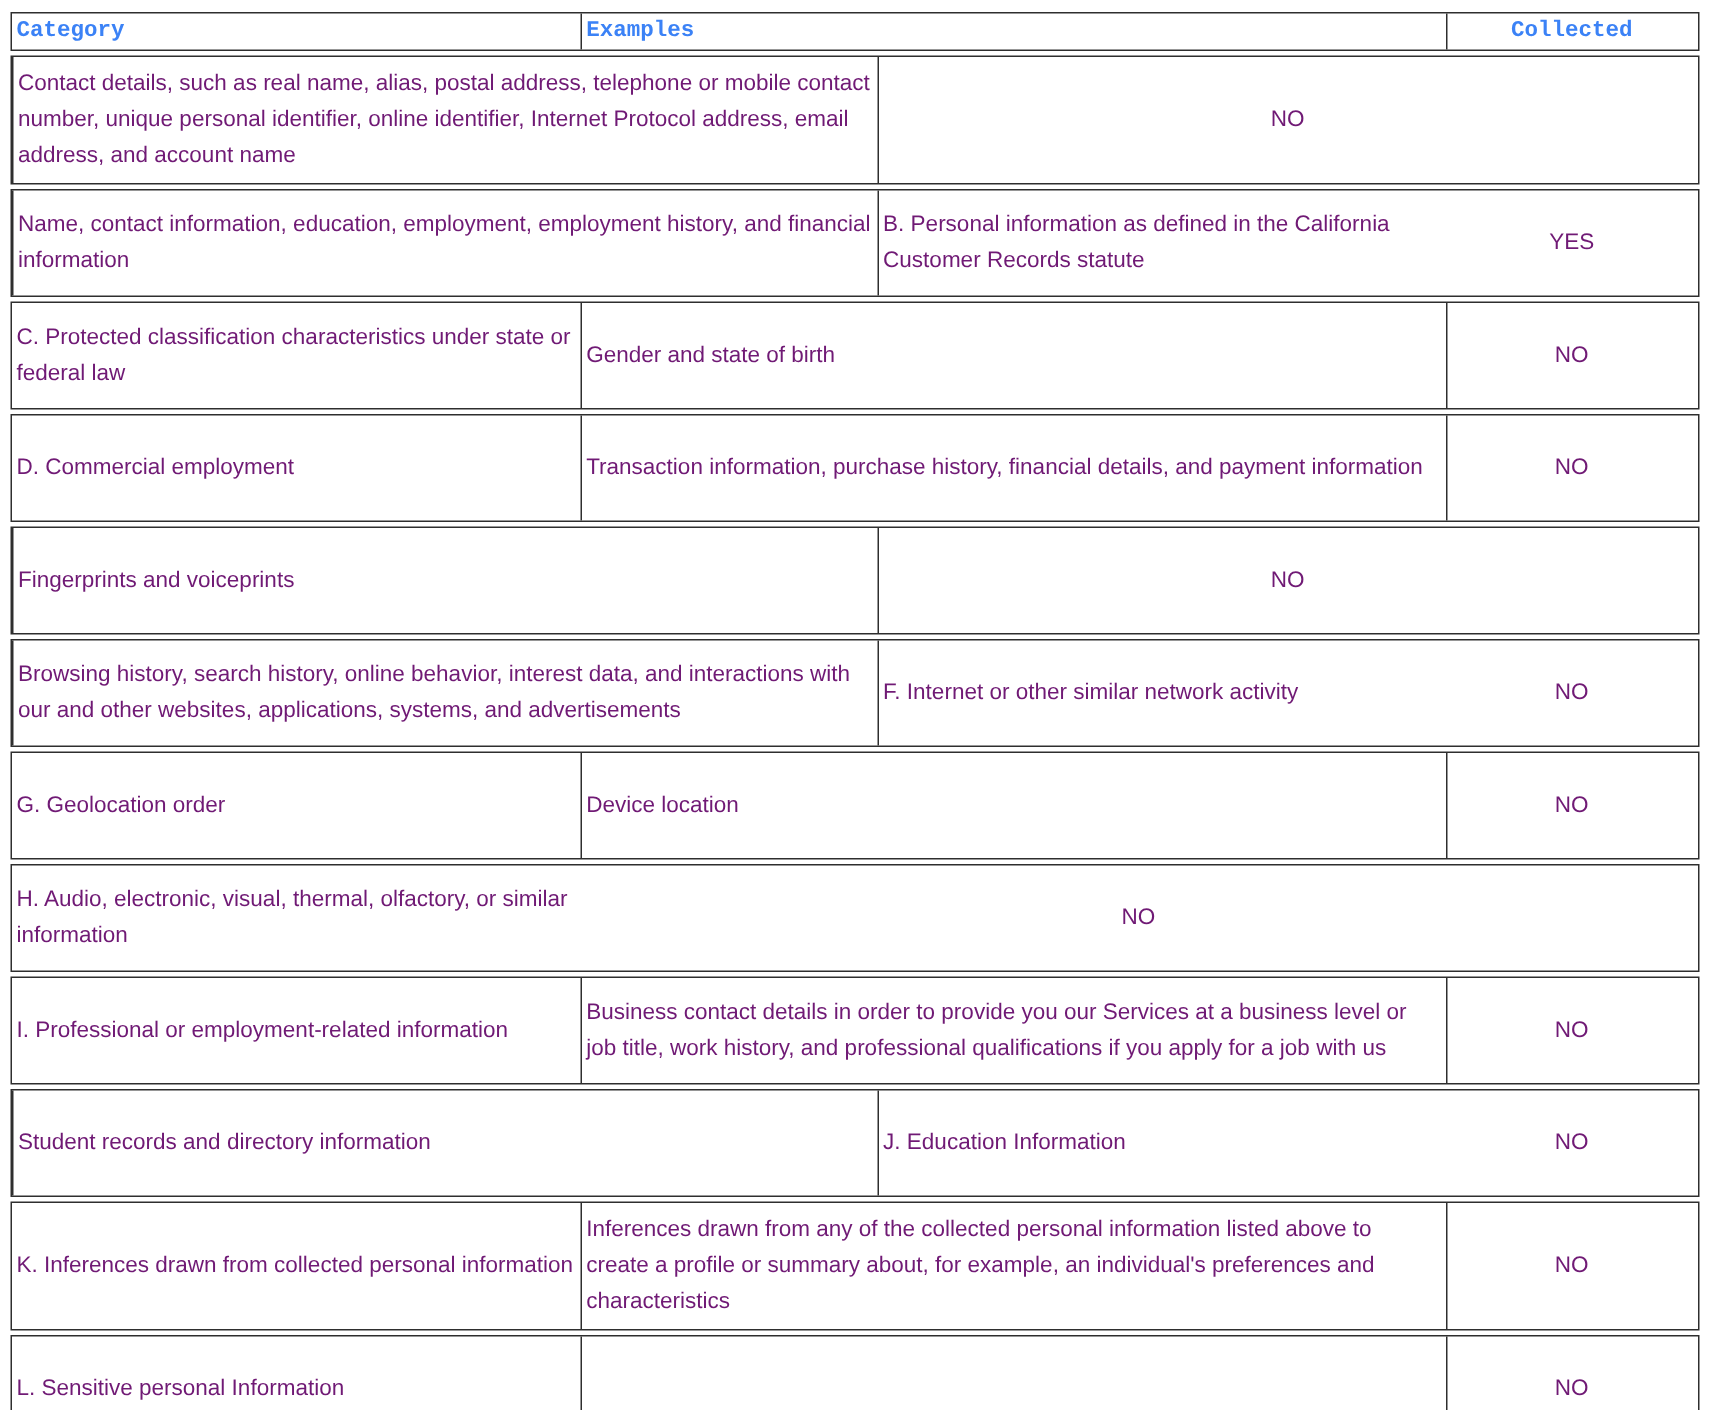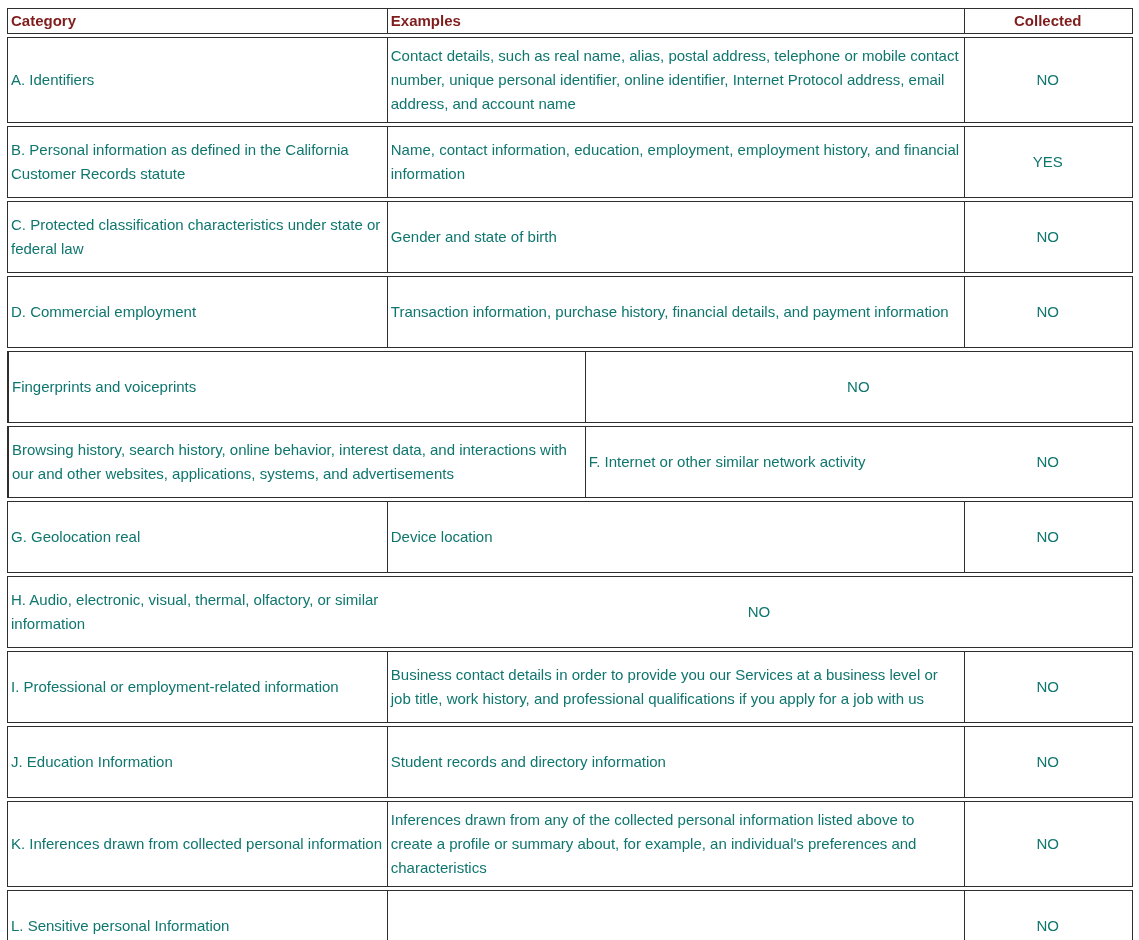--- a/index.html
+++ b/index.html
@@ -31,27 +31,28 @@
     min-height: 25px;
     font-weight: bold;
   }
   .cell {
     box-sizing: border-box;
     display: flex;
     align-items: center;
     padding: 6px 4px 6px 3px;
     font-size: 15px;
     line-height: 24px;
-    color: #0f766e;
+    color: #701a75;
     word-wrap: break-word;
   }
   .header-row .cell {
-    color: #7f1d1d;
+    color: #3b82f6;
     padding-top: 0;
     padding-bottom: 0;
+    font-family: Liberation Mono, monospace;
   }
   .cell-category {
     width: 33.7%;
     flex: 0 0 auto;
   }
   .cell-examples {
     width: 51.4%;
     flex: 0 0 auto;
     border-left: 1px solid #2e2e2e;
     border-right: 1px solid #2e2e2e;
@@ -68,28 +69,27 @@
 <div class="page">
   <div class="pi-table">
 
     <div class="row header-row">
       <div class="cell cell-category">Category</div>
       <div class="cell cell-examples">Examples</div>
       <div class="cell cell-collected">Collected</div>
     </div>
 
     <div class="row">
-      <div class="cell cell-category">A. Identifiers</div>
       <div class="cell cell-examples">Contact details, such as real name, alias, postal address, telephone or mobile contact number, unique personal identifier, online identifier, Internet Protocol address, email address, and account name</div>
       <div class="cell cell-collected">NO</div>
     </div>
 
     <div class="row">
+      <div class="cell cell-examples">Name, contact information, education, employment, employment history, and financial information</div>
       <div class="cell cell-category">B. Personal information as defined in the California Customer Records statute</div>
-      <div class="cell cell-examples">Name, contact information, education, employment, employment history, and financial information</div>
       <div class="cell cell-collected">YES</div>
     </div>
 
     <div class="row">
       <div class="cell cell-category">C. Protected classification characteristics under state or federal law</div>
       <div class="cell cell-examples">Gender and state of birth</div>
       <div class="cell cell-collected">NO</div>
     </div>
 
     <div class="row">
@@ -103,39 +103,39 @@
       <div class="cell cell-collected">NO</div>
     </div>
 
     <div class="row">
       <div class="cell cell-examples">Browsing history, search history, online behavior, interest data, and interactions with our and other websites, applications, systems, and advertisements</div>
       <div class="cell cell-category">F. Internet or other similar network activity</div>
       <div class="cell cell-collected">NO</div>
     </div>
 
     <div class="row">
-      <div class="cell cell-category">G. Geolocation real</div>
+      <div class="cell cell-category">G. Geolocation order</div>
       <div class="cell cell-examples">Device location</div>
       <div class="cell cell-collected">NO</div>
     </div>
 
     <div class="row">
       <div class="cell cell-category">H. Audio, electronic, visual, thermal, olfactory, or similar information</div>
       <div class="cell cell-collected">NO</div>
     </div>
 
     <div class="row">
       <div class="cell cell-category">I. Professional or employment-related information</div>
       <div class="cell cell-examples">Business contact details in order to provide you our Services at a business level or job title, work history, and professional qualifications if you apply for a job with us</div>
       <div class="cell cell-collected">NO</div>
     </div>
 
     <div class="row">
+      <div class="cell cell-examples">Student records and directory information</div>
       <div class="cell cell-category">J. Education Information</div>
-      <div class="cell cell-examples">Student records and directory information</div>
       <div class="cell cell-collected">NO</div>
     </div>
 
     <div class="row">
       <div class="cell cell-category">K. Inferences drawn from collected personal information</div>
       <div class="cell cell-examples">Inferences drawn from any of the collected personal information listed above to create a profile or summary about, for example, an individual's preferences and characteristics</div>
       <div class="cell cell-collected">NO</div>
     </div>
 
     <div class="row">

